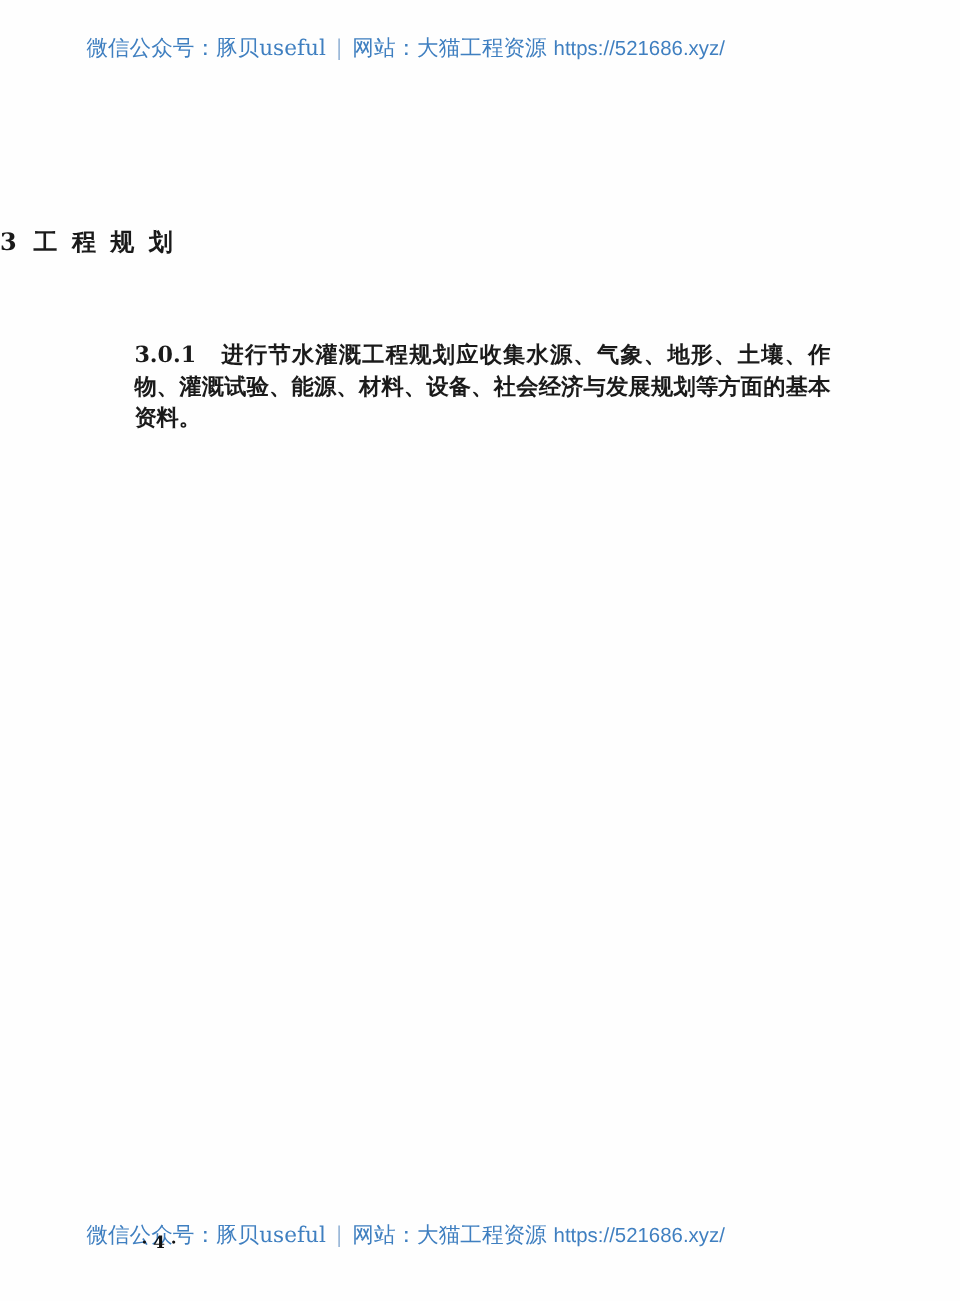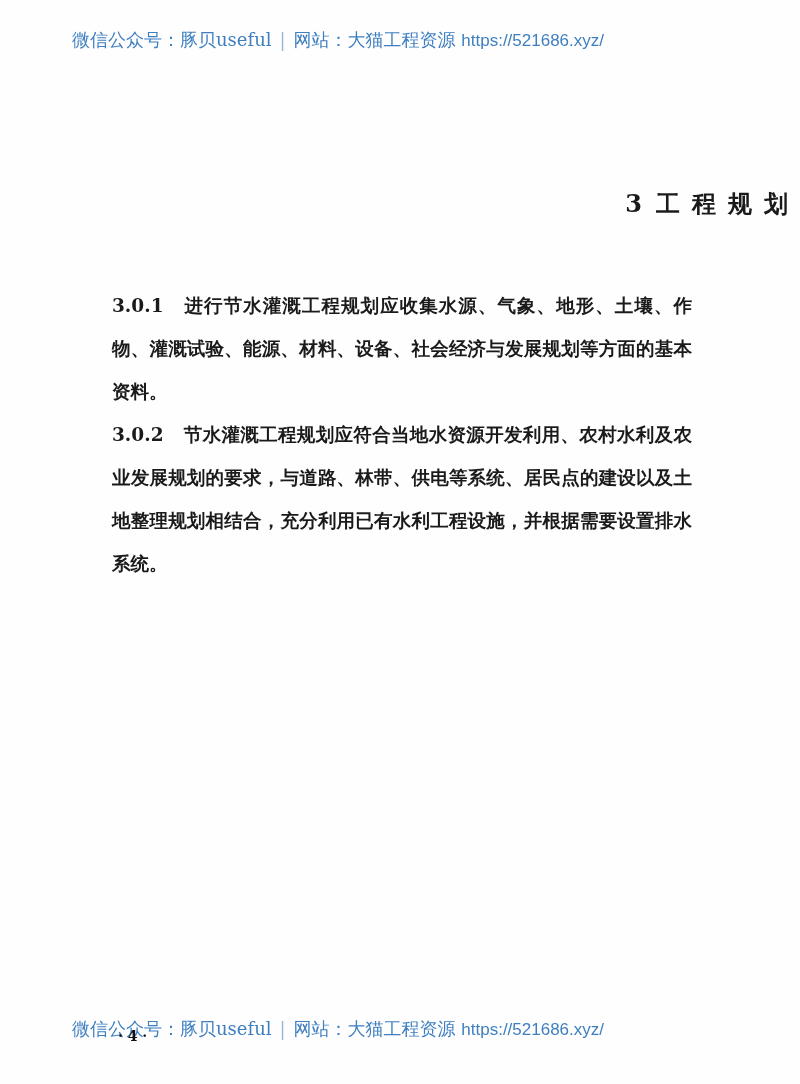--- a/index.html
+++ b/index.html
@@ -10,28 +10,28 @@
   .watermark {
     position:absolute; left:72px; width:680px; height:24px;
     font-family: "DejaVu Serif", "Liberation Serif", serif;
     font-size:18px; color:#3f7fc0; white-space:nowrap; letter-spacing:0px;
   }
   .watermark .mono { font-family:Liberation Sans, sans-serif; font-size:17px; }
   .watermark .sep { color:#9bb8d8; margin:0 8px; }
   #wm-top { top:28px; }
   #wm-bottom { top:1017px; }
   .chapter-title {
-    position:absolute; top:188px; left:0; width:800px; text-align:right;
-    font-size:24px; font-weight:bold; letter-spacing:12px;
+    position:absolute; top:188px; left:0; width:800px; text-align:left;
+    font-size:20px; font-weight:bold; letter-spacing:12px;
     font-family:"DejaVu Serif","Liberation Serif",serif;
   }
   .chapter-title .num { margin-right:14px; letter-spacing:0; }
   .body {
     position:absolute; top:284px; left:112px; width:580px;
-    font-size:18.5px; line-height:43px; font-weight:bold; text-align:justify;
+    font-size:18.5px; line-height:26px; font-weight:bold; text-align:justify;
     font-family:"DejaVu Sans","Liberation Sans",sans-serif;
   }
   .clause { margin:0; }
   .clause .cid { font-family:"DejaVu Serif","Liberation Serif",serif; font-weight:bold; margin-right:20px; }
   .page-num {
     position:absolute; top:1028px; left:118px; font-size:14px; font-weight:bold; color:#111;
     font-family:"DejaVu Serif","Liberation Serif",serif;
   }
   sup { font-size:10px; vertical-align:top; position:relative; top:-3px; }
 </style>
@@ -44,23 +44,20 @@
 </div>
 
 <div class="chapter-title">
   <span class="num">3</span><span>工程规划</span>
 </div>
 
 <div class="body">
   <p class="clause">
     <span class="cid">3.0.1</span><span>进行节水灌溉工程规划应收集水源、气象、地形、土壤、作物、灌溉试验、能源、材料、设备、社会经济与发展规划等方面的基本资料。</span>
   </p>
-  <p class="clause">
-    <span class="cid">3.0.2</span><span>节水灌溉工程规划应符合当地水资源开发利用、农村水利及农业发展规划的要求，与道路、林带、供电等系统、居民点的建设以及土地整理规划相结合，充分利用已有水利工程设施，并根据需要设置排水系统。</span>
-  </p>
 </div>
 
 <div class="watermark" id="wm-bottom">
   <span>微信公众号：豚贝useful</span><span class="sep">|</span><span>网站：大猫工程资源</span>
   <span class="mono">https://521686.xyz/</span>
 </div>
 
 <div class="page-num">· 4 ·</div>
 
 </body></html>

